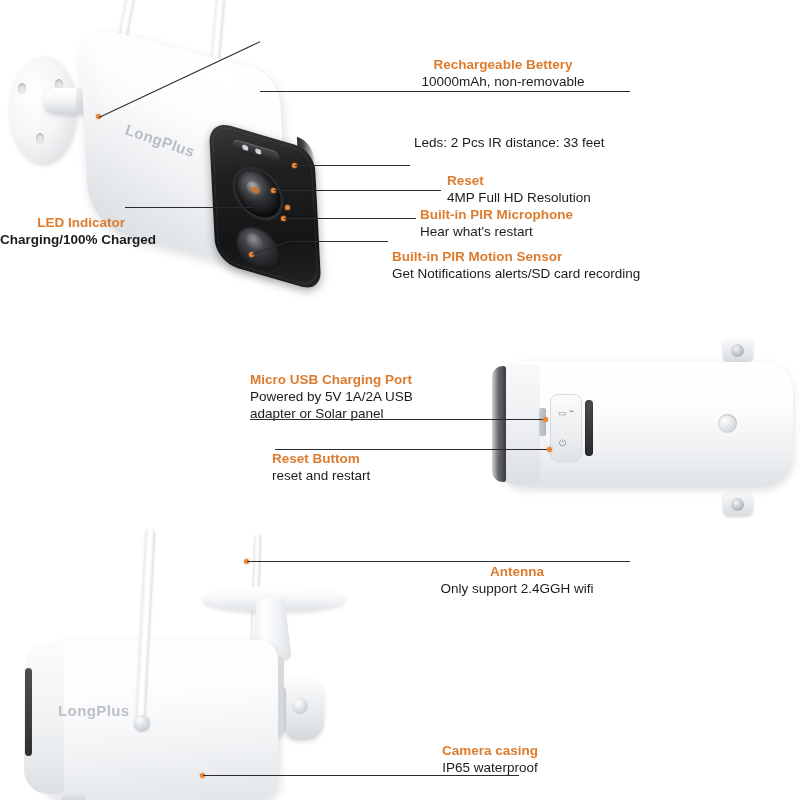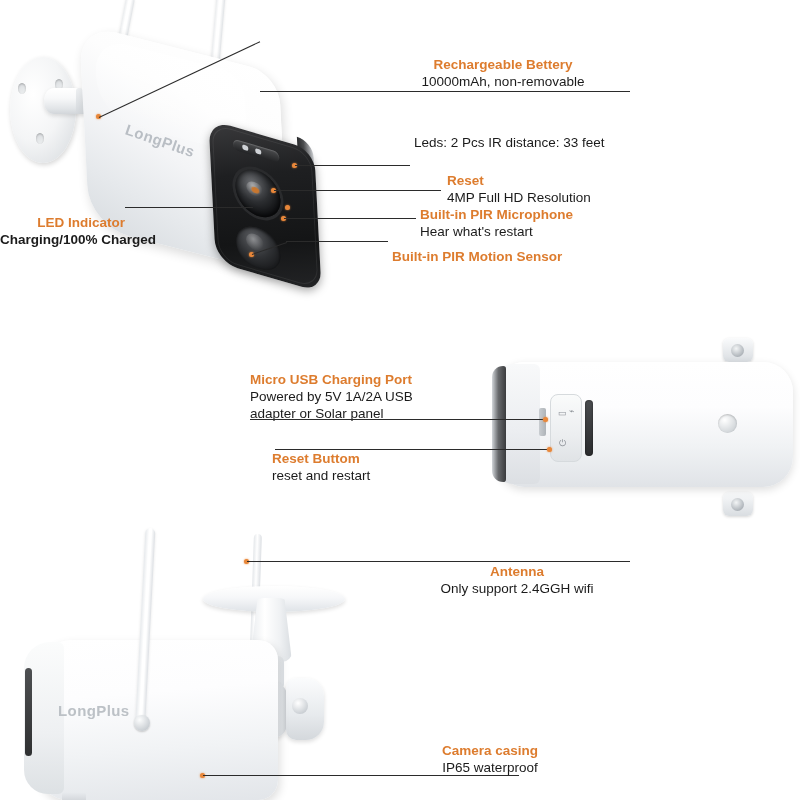--- a/index.html
+++ b/index.html
@@ -427,20 +427,21 @@
   <div class="callout" style="left:420px; top:206px;">
     <div class="title">Built-in PIR Microphone</div>
     <div class="desc">Hear what's restart</div>
   </div>
 
   <div class="ldot" style="left:249px; top:252px;"></div>
   <div class="ldiag" style="left:252px; top:254px; width:37px; transform:rotate(-19deg);"></div>
   <div class="lline" style="left:286px; top:241px; width:102px;"></div>
   <div class="callout" style="left:392px; top:248px;">
     <div class="title">Built-in PIR Motion Sensor</div>
+    <div class="desc">Get Notifications alerts/SD card recording</div>
   </div>
 
   <div class="lline" style="left:125px; top:207px; width:128px;"></div>
   <div class="callout right-al" style="left:0px; top:214px; width:125px;">
     <div class="title" style="text-align:right;">LED Indicator</div>
     <div class="desc" style="text-align:right;font-weight:bold;">Charging/100% Charged</div>
   </div>
 
   <div id="cam-mid">
     <div class="mid-mount" style="left:253px; top:18px;"></div>

